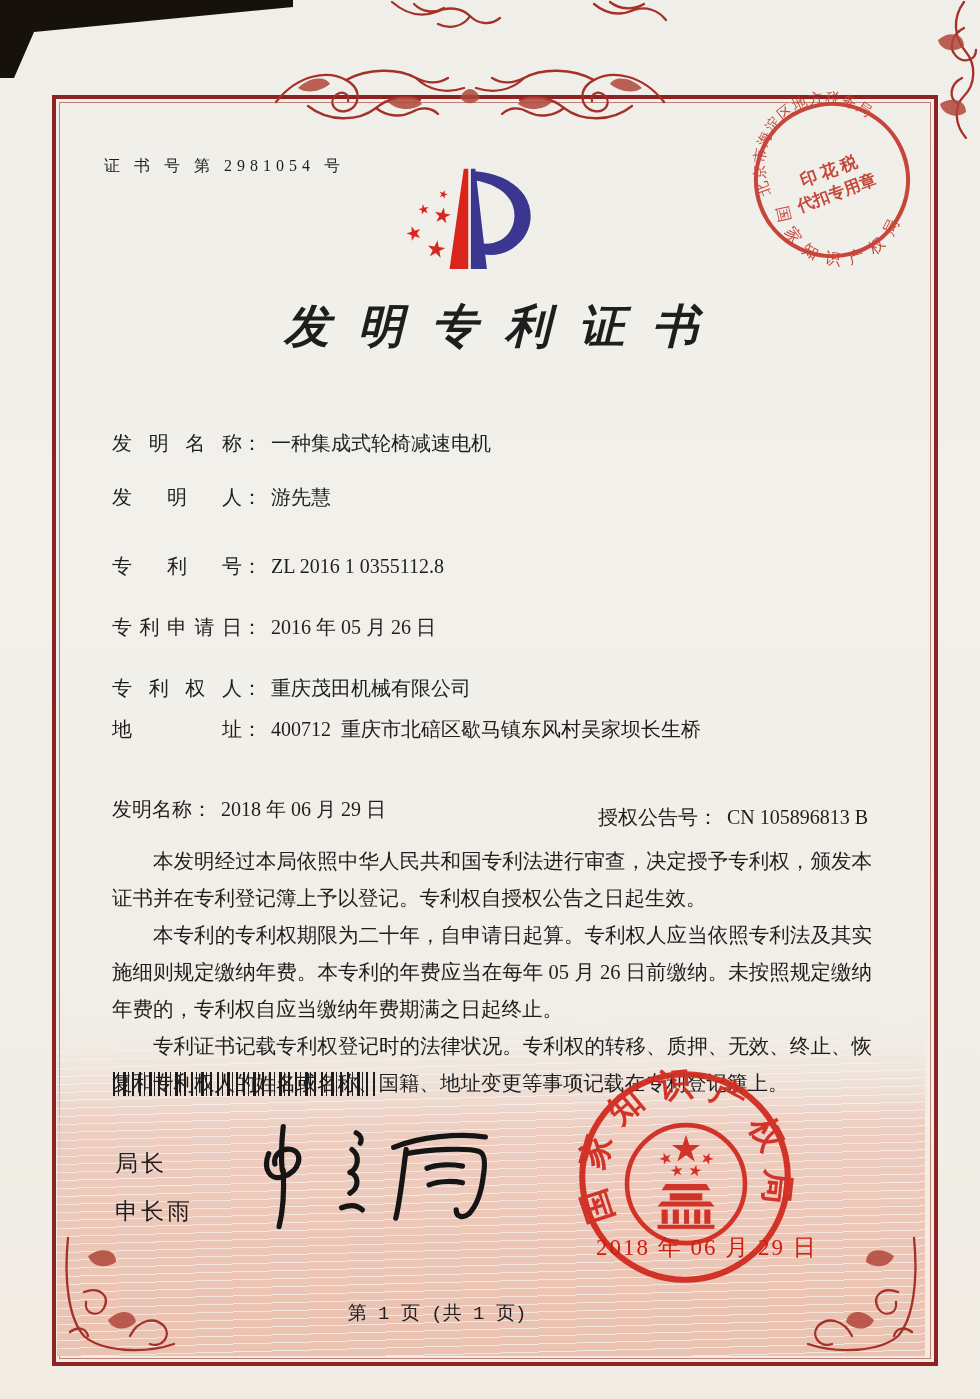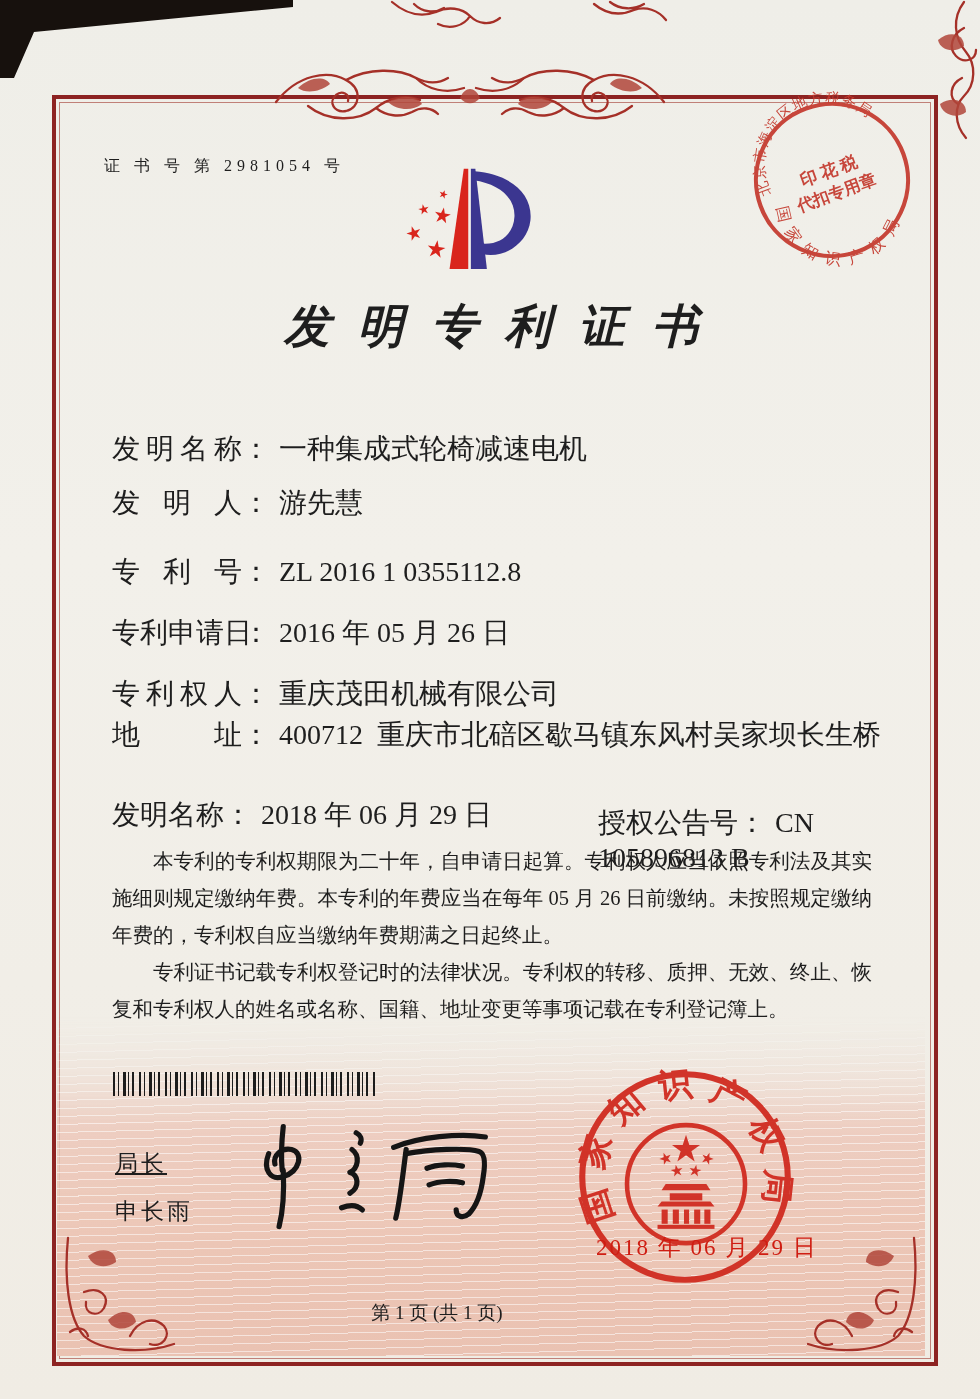--- a/index.html
+++ b/index.html
@@ -23,38 +23,38 @@
     mask-image:linear-gradient(180deg,transparent 0,black 110px);}
   
   .orn{position:absolute;z-index:5;}
   .orn path{stroke:#a53028;stroke-width:2.3;fill:none;stroke-linecap:round;}
   .orn path.lf{fill:#b0453a;stroke:none;opacity:.85;}
   
   .certno{position:absolute;left:104px;top:156px;font-size:16px;letter-spacing:5px;z-index:3;white-space:pre;}
   .logo{position:absolute;left:398px;top:152px;z-index:3;}
   .title{position:absolute;left:57px;top:296px;width:868px;text-align:center;
     font-size:46px;font-weight:700;letter-spacing:.6em;text-indent:.6em;z-index:3;font-style:italic;}
-  .field{position:absolute;left:112px;font-size:28px;z-index:3;white-space:nowrap;}
+  .field{position:absolute;left:112px;font-size:20px;z-index:3;white-space:nowrap;}
   .flabel{display:inline-block;width:130px;text-align:justify;text-align-last:justify;vertical-align:top;}
   .fcolon{display:inline-block;}
   .fvalue{margin-left:9px;white-space:pre-wrap;}
   .grant-right{position:absolute;left:486px;top:0;margin-top:8px;}
   .paras{position:absolute;left:112px;top:843px;width:760px;font-size:20.5px;line-height:37px;
     text-align:justify;z-index:3;}
   .paras p{margin:0;text-indent:2em;}
   .barcode{position:absolute;left:113px;top:1072px;width:262px;height:24px;z-index:3;
     background:
       repeating-linear-gradient(90deg,#1c1c1c 0 2px,transparent 2px 5px,#1c1c1c 5px 6px,transparent 6px 10px,#1c1c1c 10px 13px,transparent 13px 15px,#1c1c1c 15px 16px,transparent 16px 19px,#1c1c1c 19px 21px,transparent 21px 26px);}
-  .signer-title{position:absolute;left:115px;top:1148px;font-size:23px;letter-spacing:3px;z-index:3;text-decoration:underline;}
+  .signer-title{position:absolute;left:115px;top:1148px;font-size:23px;letter-spacing:3px;z-index:3;}
   .signer-name{position:absolute;left:115px;top:1196px;font-size:23px;letter-spacing:3px;z-index:3;text-align:right;}
   .signature{position:absolute;left:252px;top:1118px;z-index:4;}
   .seal{position:absolute;left:568px;top:1060px;z-index:4;opacity:.94;}
   .seal-date{position:absolute;left:596px;top:1232px;font-size:23px;color:#cf1d12;
     letter-spacing:2px;z-index:5;white-space:pre;}
-  .footer{position:absolute;left:57px;top:1300px;width:760px;text-align:center;font-size:19px;z-index:3;}
+  .footer{position:absolute;left:57px;top:1300px;width:760px;text-align:center;font-size:19px;z-index:3;font-family:Liberation Mono, monospace;}
   .tax-stamp{position:absolute;left:727px;top:75px;transform:rotate(-20deg);z-index:4;opacity:.93;}
   .tax-stamp text{fill:#c43a2e;font-family:"Liberation Serif","DejaVu Serif",serif;}
   .seal text{fill:#d02a1f;font-family:"Liberation Serif","DejaVu Serif",serif;font-weight:700;}
 </style>
 </head>
 <body>
 
 <div class="page">
 
   <svg width="0" height="0" style="position:absolute">
@@ -175,20 +175,21 @@
   </div>
 
   <div class="field" style="top:796px;width:760px">
     <span>发明名称：</span><span class="fvalue">2018 年 06 月 29 日</span>
     <span class="grant-right">
       <span>授权公告号：</span><span class="fvalue">CN 105896813 B</span>
     </span>
   </div>
 
   <div class="paras">
+    <p>本发明经过本局依照中华人民共和国专利法进行审查，决定授予专利权，颁发本证书并在专利登记簿上予以登记。专利权自授权公告之日起生效。</p>
     <p>本专利的专利权期限为二十年，自申请日起算。专利权人应当依照专利法及其实施细则规定缴纳年费。本专利的年费应当在每年 05 月 26 日前缴纳。未按照规定缴纳年费的，专利权自应当缴纳年费期满之日起终止。</p>
     <p>专利证书记载专利权登记时的法律状况。专利权的转移、质押、无效、终止、恢复和专利权人的姓名或名称、国籍、地址变更等事项记载在专利登记簿上。</p>
   </div>
 
   <div class="barcode"></div>
 
   <div class="signer-title">局长</div>
   <div class="signer-name">申长雨</div>
 
   <svg class="signature" width="250" height="115" viewBox="0 0 240 110">

